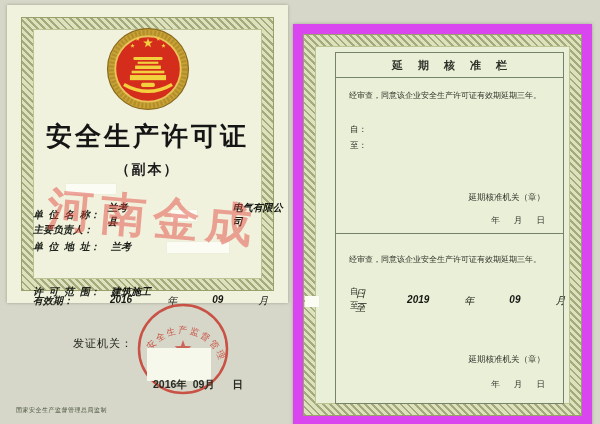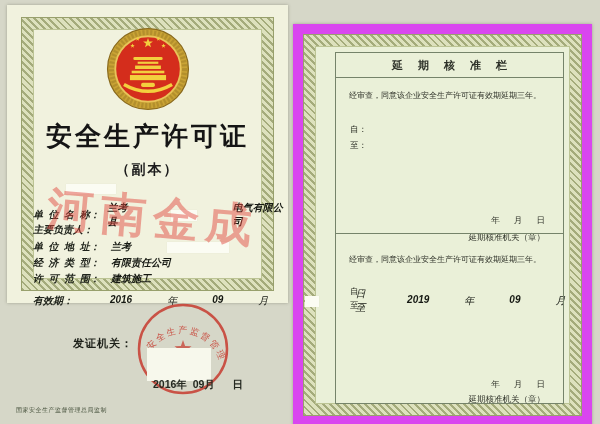--- a/index.html
+++ b/index.html
@@ -30,29 +30,29 @@
   .redact{display:inline-block;background:#fbfcf3;box-shadow:0 0 1px rgba(0,0,0,.08);}
   .serial-line .redact{width:50px;height:10px;margin-left:3px;}
 
   .row{position:absolute;left:26px;display:flex;align-items:center;font-size:10px;z-index:3;font-style:italic;}
   .row .lab{width:72px;font-weight:bold;white-space:pre;color:#20241c;}
   .row .val{margin-left:6px;color:#151812;font-weight:bold;display:flex;align-items:center;gap:32px;}
   #row-name{top:196px;}
   #row-person{top:218px;}
   #row-addr{top:235px;}
   #row-type{top:251px;}
-  #row-scope{top:267px;}
+  #row-scope{top:280px;}
   #row-valid{top:282px;}
   #row-name .redact{width:28px;height:11px;margin:0 4px;}
   #row-addr .redact{width:62px;height:11px;margin-left:4px;}
   .fill{font-weight:bold;display:inline-block;transform:translateY(-2px);}
   .vu{margin:0 3px;font-weight:normal;}
   .day-redact{width:16px;height:11px;margin:0 2px;}
 
-  .issuer-label{position:absolute;left:66px;top:331px;font-size:11px;font-weight:bold;
+  .issuer-label{position:absolute;left:66px;top:331px;font-size:11px;font-weight:normal;
     letter-spacing:1px;color:#1c1f18;z-index:6;}
   .seal{position:absolute;left:126px;top:294px;width:100px;height:100px;z-index:4;opacity:.92;}
   .seal-redact{position:absolute;left:140px;top:343px;width:64px;height:33px;
     background:#f7f8ec;z-index:5;}
   .issue-date{position:absolute;left:146px;top:373px;font-size:10.5px;font-weight:bold;
     white-space:pre;color:#242820;z-index:6;}
   .watermark{position:absolute;left:40px;top:182px;font-size:46px;font-weight:bold;
     color:#e2483f;opacity:.48;letter-spacing:7px;transform:rotate(5deg);z-index:8;
     pointer-events:none;white-space:nowrap;}
   .print-note{position:absolute;left:16px;top:406px;font-size:6px;color:#45503b;
@@ -62,21 +62,21 @@
   .approval-box{position:absolute;left:42px;top:28px;width:227px;height:350px;
     border:1px solid #75836a;z-index:3;}
   .approval-header{height:24px;line-height:24px;border-bottom:1px solid #75836a;
     text-align:center;font-size:11px;font-weight:bold;color:#2c2f27;
     letter-spacing:15px;padding-left:15px;}
   .sec{position:relative;}
   #sec-1{height:155px;}
   #sec-2{height:169px;border-top:1px solid #75836a;}
   .sec .body{position:absolute;left:13px;right:12px;font-size:8px;line-height:11px;color:#2e3128;}
   .sec .from,.sec .to{position:absolute;left:14px;font-size:8.5px;color:#2e3128;}
-  .sec .auth{position:absolute;right:18px;font-size:8.5px;color:#2e3128;margin-top:40px;}
+  .sec .auth{position:absolute;right:18px;font-size:8.5px;color:#2e3128;}
   .sec .date{position:absolute;right:18px;font-size:8.5px;color:#2e3128;white-space:pre;text-align:center;}
   #sec-1 .body{top:12px;} #sec-1 .from{top:46px;} #sec-1 .to{top:62px;}
   #sec-1 .auth{top:114px;} #sec-1 .date{top:137px;}
   #sec-2 .body{top:20px;} #sec-2 .from{top:52px;} #sec-2 .to{top:66px;}
   #sec-2 .auth{top:120px;} #sec-2 .date{top:145px;}
 </style>
 </head>
 <body>
 
 <div class="page" id="left-page">
@@ -130,24 +130,20 @@
       <span>兰考</span>
       <span class="redact"></span>
     </span>
   </div>
 
   <div class="row" id="row-person">
     <span class="lab">主要负责人：</span>
     <span class="val"></span>
   </div>
 
-  <div class="row" id="row-type">
-    <span class="lab">经  济  类  型：</span>
-    <span class="val">有限责任公司</span>
-  </div>
 
   <div class="row" id="row-scope">
     <span class="lab">许  可  范  围：</span>
     <span class="val">建筑施工</span>
   </div>
 
   <div class="row" id="row-valid">
     <span class="lab">有效期：</span>
     <span class="val">
       <span class="fill">2016</span>

